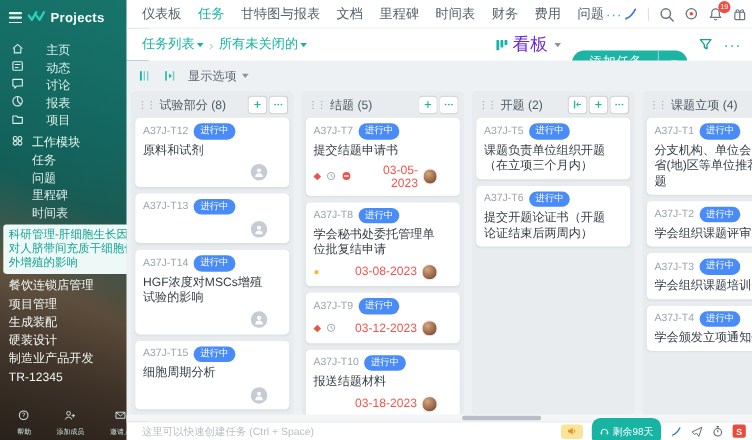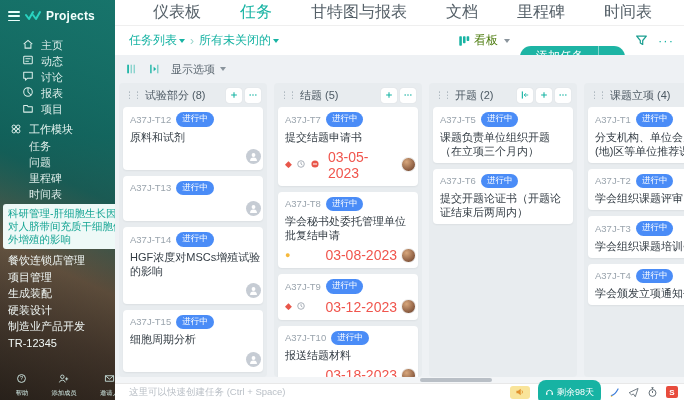--- a/index.html
+++ b/index.html
@@ -10,76 +10,76 @@
   .sidebar { position:absolute; left:0; top:0; width:135px; height:400px; color:#e6f2ef; overflow:hidden;
     background:
       linear-gradient(180deg, rgba(18,104,96,.78) 0%, rgba(16,92,86,.66) 34%, rgba(55,60,55,.35) 60%, rgba(30,26,22,.55) 100%),
       linear-gradient(205deg, #2aa093 0%, #1b7c72 28%, #14655d 46%, #7c6046 66%, #5a4434 80%, #33281f 100%);
   }
   .side-top { display:flex; align-items:center; gap:5px; padding:7px 8px 6px 8px; }
   .side-top .burger { width:12px; height:10px; display:flex; flex-direction:column; justify-content:space-between; }
   .side-top .burger i { display:block; height:1.5px; background:#eafffb; border-radius:1px; }
   .logo-text { font-size:12px; font-weight:bold; color:#f4fffd; letter-spacing:.2px; }
   .nav { padding:6px 0 0 0; }
-  .nav-item { display:flex; align-items:center; gap:7px; height:16px; padding:0 22px; font-size:11px; color:#ddeeea; cursor:pointer; }
+  .nav-item { display:flex; align-items:center; gap:20px; height:16px; padding:0 10px; font-size:11px; color:#ddeeea; cursor:pointer; }
   .nav-item svg { flex:0 0 auto; }
   .group-hd { display:flex; align-items:center; gap:7px; height:17px; padding:0 10px; font-size:11px; color:#e7f5f1; margin-top:4px; }
   .sub-item { height:16px; line-height:16px; padding-left:29px; font-size:11px; color:#dcecе8; color:#dcece8; cursor:pointer; }
   .recent-hd { display:flex; align-items:center; height:18px; padding:0 8px 0 5px; margin-top:4px; font-size:11px; color:#8fd8cd; }
   .recent-hd .sp { flex:1; }
   .proj-sel { margin:2px 3px 3px 3px; background:#eef9f7; border-radius:3px; padding:3px 5px; font-size:10.5px; line-height:13px; color:#14a493; cursor:pointer; }
   .proj-item { height:16.5px; line-height:16.5px; padding-left:8px; font-size:11px; color:#f0f7f5; white-space:nowrap; cursor:pointer; }
   .side-bottom { position:absolute; left:0; right:0; bottom:1px; display:flex; justify-content:space-around; align-items:flex-end; padding:0 4px 1px 4px; }
   .sb-it { display:flex; flex-direction:column; align-items:center; gap:0px; color:#cfe8e3; cursor:pointer; }
   .sb-it .lb { font-size:7px; transform:scale(.9); color:#cfe8e3; }
 
   
   .topnav { position:absolute; left:115px; top:0; right:0; height:26px; background:#fff; border-bottom:1px solid #efefef; display:flex; align-items:center; padding:0 8px 0 14px; }
   .tabs { display:flex; align-items:center; gap:15px; }
-  .tab { font-size:16px; color:#556068; cursor:pointer; white-space:nowrap;margin-left:24px; }
+  .tab { font-size:12px; color:#556068; cursor:pointer; white-space:nowrap; }
   .tab.active { color:#17b3a3; }
   .tab-more { color:#17b3a3; font-size:12px; letter-spacing:1px; cursor:pointer; margin-left:2px; }
   .top-icons { margin-left:auto; display:flex; align-items:center; gap:9px; }
   .tico { color:#6b7680; cursor:pointer; position:relative; display:flex; align-items:center; }
   .vdiv { width:1px; height:12px; background:#e0e0e0; }
   .badge { position:absolute; top:-5px; right:-7px; background:#f04f47; color:#fff; font-size:6.5px; min-width:11px; height:11px; line-height:11px; border-radius:6px; text-align:center; padding:0 1px; }
 
   
   .toolbar { position:absolute; left:115px; top:26px; right:0; height:29px; background:#fff; display:flex; align-items:center; padding:0 10px 0 14px; }
   .crumb { display:flex; align-items:center; gap:5px; color:#17b3a3; font-size:12px; }
   .crumb .sep { color:#9ad6cd; }
   .caret { display:inline-block; width:0; height:0; border-left:3.5px solid transparent; border-right:3.5px solid transparent; border-top:4px solid currentColor; margin-left:2px; vertical-align:1px; }
   .tool-right { margin-left:auto; display:flex; align-items:center; gap:10px; }
-  .view-sel { display:flex; align-items:center; gap:4px; color:#4d7c0f; font-size:12px; cursor:pointer; }
+  .view-sel { display:flex; align-items:center; gap:4px; color:#6d28d9; font-size:16px; cursor:pointer; }
   .view-sel svg { color:#17b3a3; }
   .add-btn { display:flex; align-items:center; background:#1db4a4; color:#fff; border-radius:12px; height:22px; overflow:hidden; cursor:pointer;margin-top:32px; }
   .add-btn .lbl { padding:0 14px 0 16px; font-size:12px; }
   .add-btn .dd { border-left:1px solid rgba(255,255,255,.45); padding:0 9px; display:flex; align-items:center; height:100%; }
   .funnel { color:#1a9e90; cursor:pointer; display:flex; }
   .dots { color:#17b3a3; font-size:13px; letter-spacing:1px; cursor:pointer; }
 
   
   .board { position:absolute; left:115px; top:55px; right:0; bottom:17px; background:#eef1f4; overflow:hidden; }
   .opts { display:flex; align-items:center; gap:10px; height:26px; padding:2px 0 0 10px; }
   .opt-ic { color:#17b3a3; cursor:pointer; display:flex; }
   .opt-lbl { color:#5b6770; font-size:11px; cursor:pointer; display:flex; align-items:center; gap:3px; }
   .cols { display:flex; gap:7px; padding:2px 0 0 4px; height:calc(100% - 32px); }
   .col { flex:0 0 148px; width:148px; background:#e8ecef; border-radius:4px; padding:0 4px; overflow:hidden; }
   .col-hd { display:flex; align-items:center; height:24px; padding:0 2px; color:#4c5963; font-size:11px; }
   .col-hd .drag { color:#9aa6af; font-size:9px; margin-right:4px; cursor:grab; letter-spacing:-1px; }
   .col-hd .sp { flex:1; }
   .mini-btn { width:16px; height:15px; background:#fff; border-radius:3px; color:#17b3a3; display:flex; align-items:center; justify-content:center; margin-left:3px; cursor:pointer; box-shadow:0 0 1px rgba(0,0,0,.15); font-size:10px; }
-  .card { background:#fff; border-radius:4px; box-shadow:0 1px 2px rgba(20,30,40,.06); padding:5px 2px 5px 7px; margin-bottom:6px; cursor:pointer; }
+  .card { background:#fff; border-radius:4px; box-shadow:0 1px 2px rgba(20,30,40,.06); padding:5px 20px 5px 7px; margin-bottom:6px; cursor:pointer; }
   .card .row1 { display:flex; align-items:center; gap:5px; }
   .cid { font-size:9.5px; color:#9aa4ad; }
   .chip { background:#4a8cf7; color:#fff; font-size:8.5px; padding:1px 6px 1.5px 6px; border-radius:8px; white-space:nowrap; }
   .ctitle { font-size:11px; color:#333c44; line-height:14px; margin-top:3px; word-break:break-all; }
   .meta { display:flex; align-items:center; gap:4px; margin-top:5px; min-height:16px; }
   .meta .sp { flex:1; }
-  .mdate { font-size:14px; color:#f0554d; }
+  .mdate { font-size:11px; color:#f0554d;text-align:right; }
   .av-ph { width:15px; height:15px; border-radius:50%; background:#c6ccd4; display:flex; align-items:center; justify-content:center; overflow:hidden; }
   .av-photo { width:15px; height:15px; border-radius:50%; background:radial-gradient(circle at 35% 30%, #d8a77c, #8e5f43 65%, #5f3c28); border:0.5px solid #eee; }
   .mic { font-size:9px; line-height:9px; display:flex; align-items:center; }
 
   .hscroll { position:absolute; left:115px; right:0; bottom:17px; height:6px; background:#f3f5f7; }
   .hthumb { position:absolute; left:305px; top:1px; width:72px; height:4px; border-radius:2px; background:#b9bfc6; cursor:pointer; }
 
   
   .statusbar { position:absolute; left:115px; right:0; bottom:0; height:17px; background:#fff; border-top:1px solid #e8e8e8; display:flex; align-items:center; padding:0 6px 0 14px; gap:8px; }
   .quick { color:#b9bfc6; font-size:9.5px; flex:1; cursor:text; }

